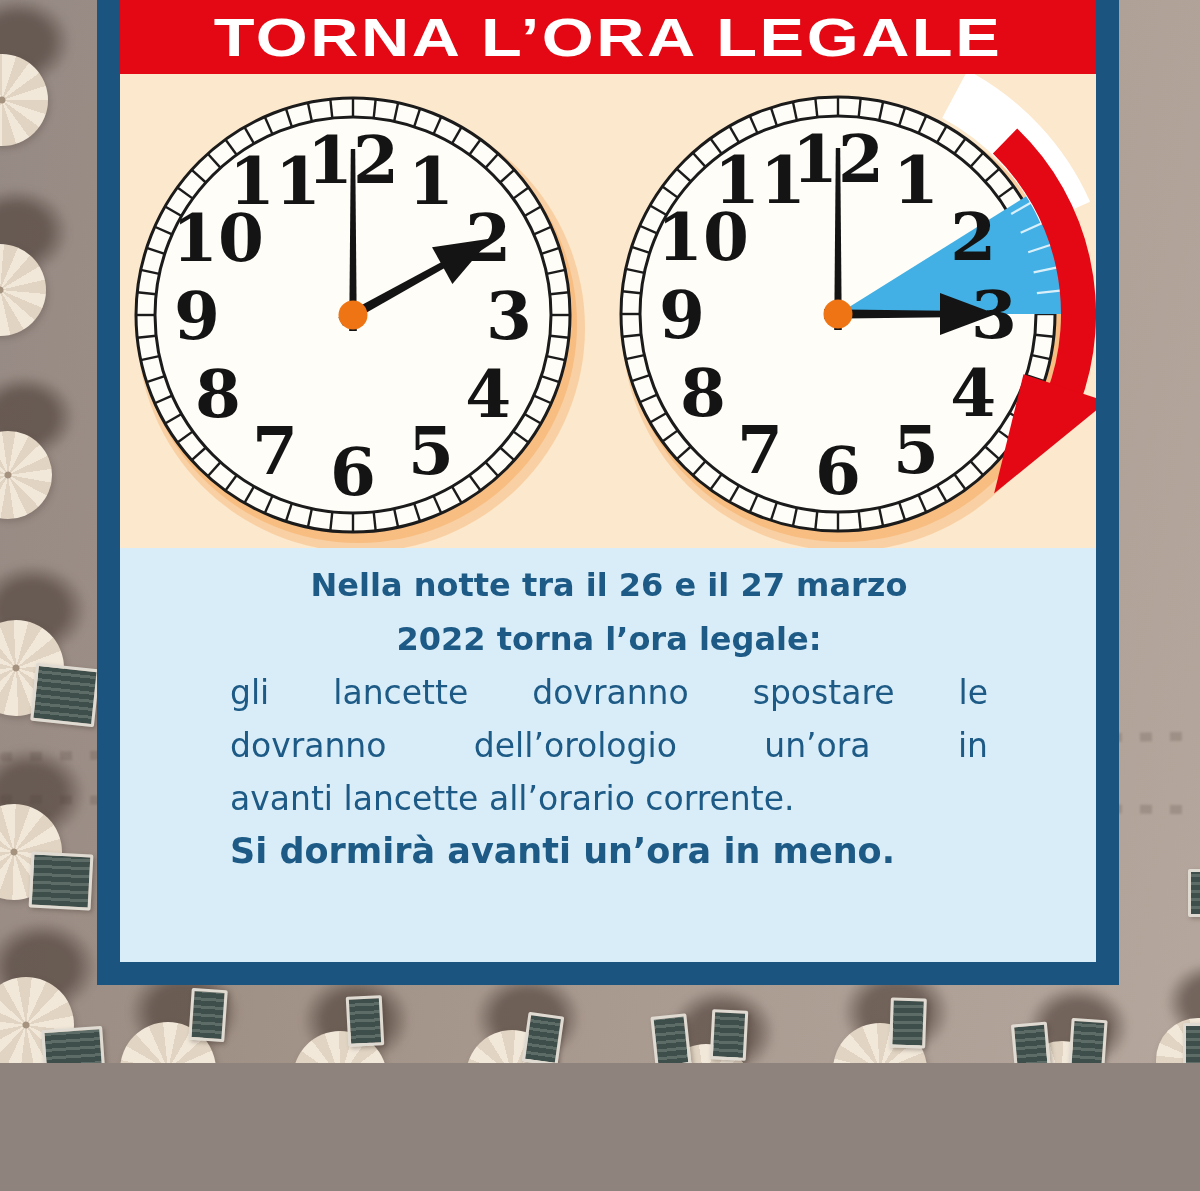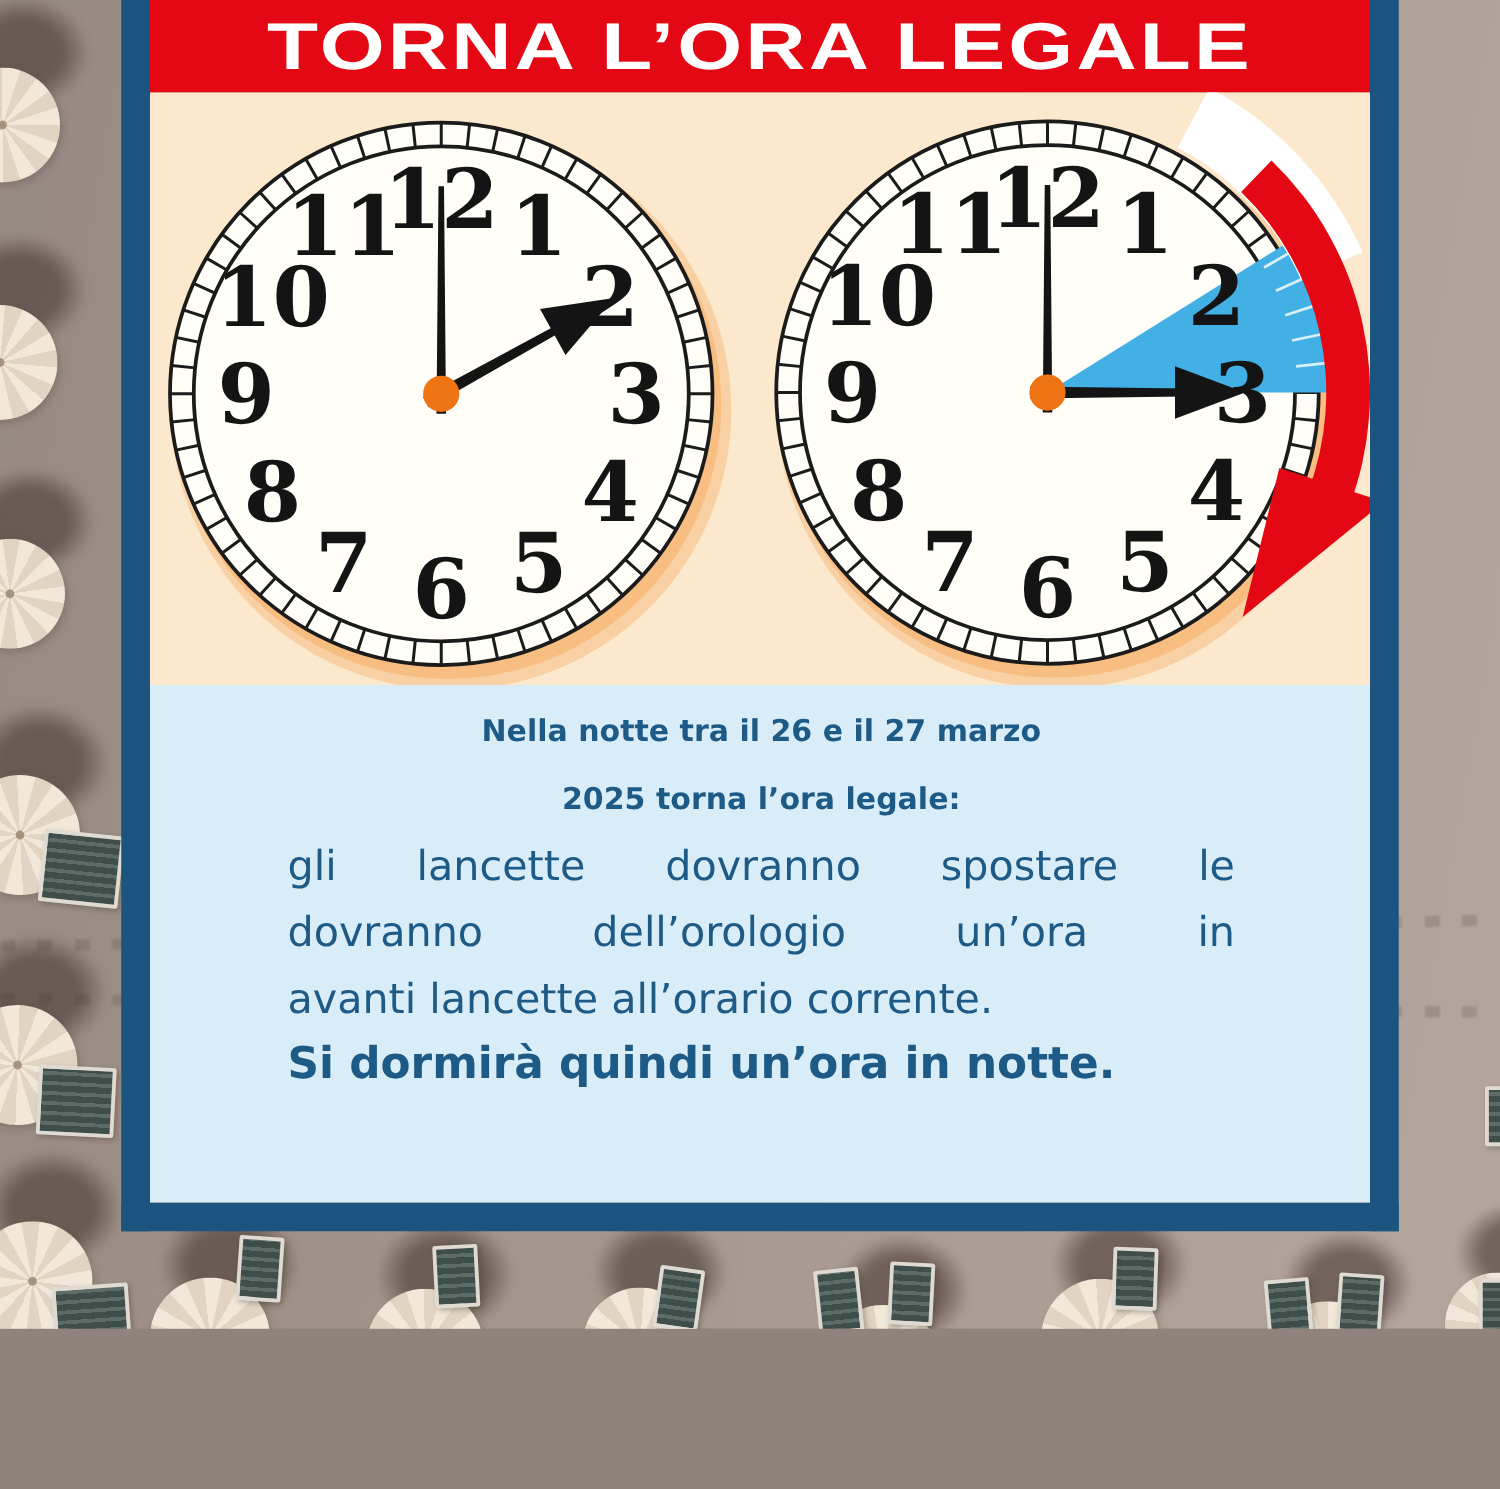--- a/index.html
+++ b/index.html
@@ -28,21 +28,21 @@
                white-space:nowrap;transform:scaleX(1.26);transform-origin:center;
                font-family:"Liberation Sans",sans-serif;}
   .clocks{position:relative;width:100%;height:474px;background:var(--cream,#fce8cc);overflow:hidden;}
   .clock-svg{position:absolute;width:560px;height:560px;}
   #clock-left{left:-47px;top:-39px;}
   #clock-right{left:438px;top:-40px;}
   
   .panel{width:100%;height:414px;background:var(--panel,#d8edf7);box-sizing:border-box;
          padding:10px 108px 0 110px;color:var(--ink,#1d5a86);}
   .panel p{margin:0;}
-  .h{font-weight:bold;font-size:24px;line-height:54px;text-align:center;}
+  .h{font-weight:bold;font-size:32px;line-height:54px;text-align:center;}
   .b{font-size:33px;line-height:53px;}
   .just{text-align:justify;text-align-last:justify;}
   .em{font-weight:bold;font-size:35px;}
 </style>
 </head>
 <body>
 
 <div class="stage">
 
   <div class="beach" id="beach">
@@ -284,21 +284,21 @@
           </g>
           <circle r="14.5" fill="#ee7414"></circle>
           <path d="M129.6,-243.7 A276,276 0 0 1 252.1,-112.3 L202.8,-90.3 A222,222 0 0 0 104.2,-196.0 Z" fill="#ffffff"></path>
           <path d="M179.2,-185.6 A258,258 0 0 1 240.9,92.5 L208.2,79.9 A223,223 0 0 0 154.9,-160.4 Z" fill="#e30813"></path>
           <polygon points="156.1,179.6 185.5,60.3 269.1,87.5" fill="#e30813"></polygon>
         </svg>
     </div>
 
     <div class="panel">
       <p class="h">Nella notte tra il 26 e il 27 marzo</p>
-      <p class="h">2025 torna l’ora legale:</p>
+      <p class="h">2022 torna l’ora legale:</p>
       <p class="b just">gli lancette dovranno spostare le</p>
       <p class="b just">dovranno dell’orologio un’ora in</p>
       <p class="b">avanti lancette all’orario corrente.</p>
-      <p class="b em">Si dormirà quindi un’ora in notte.</p>
+      <p class="b em">Si dormirà avanti un’ora in meno.</p>
     </div>
 
   </div>
 </div>
 
 </body></html>

